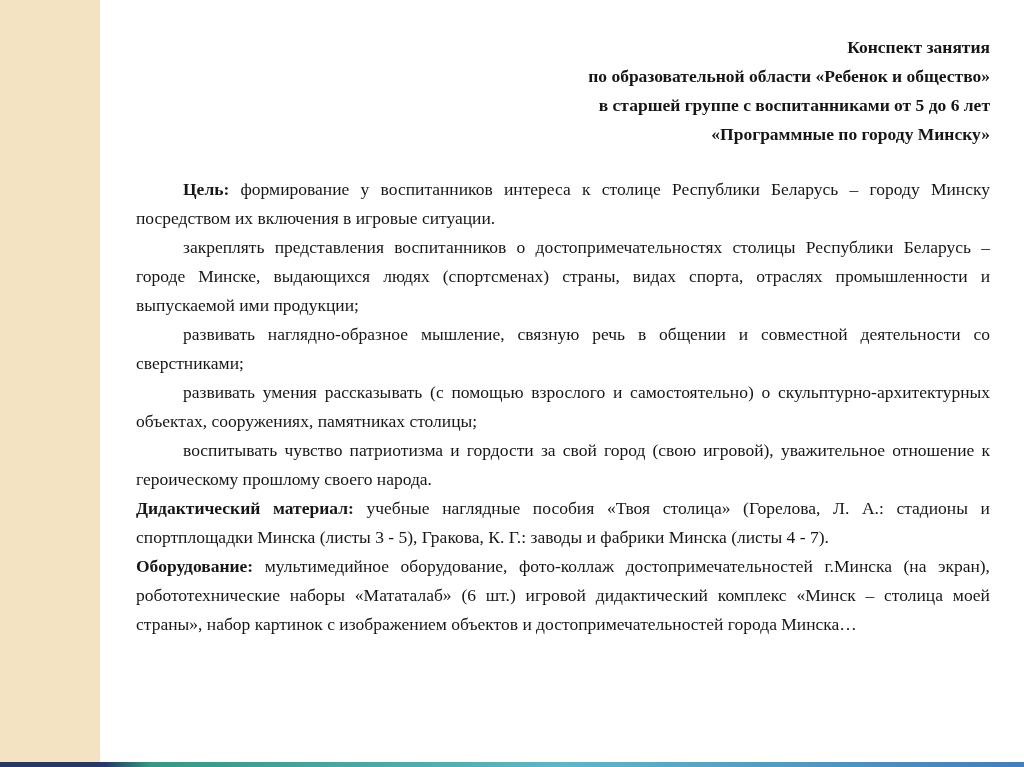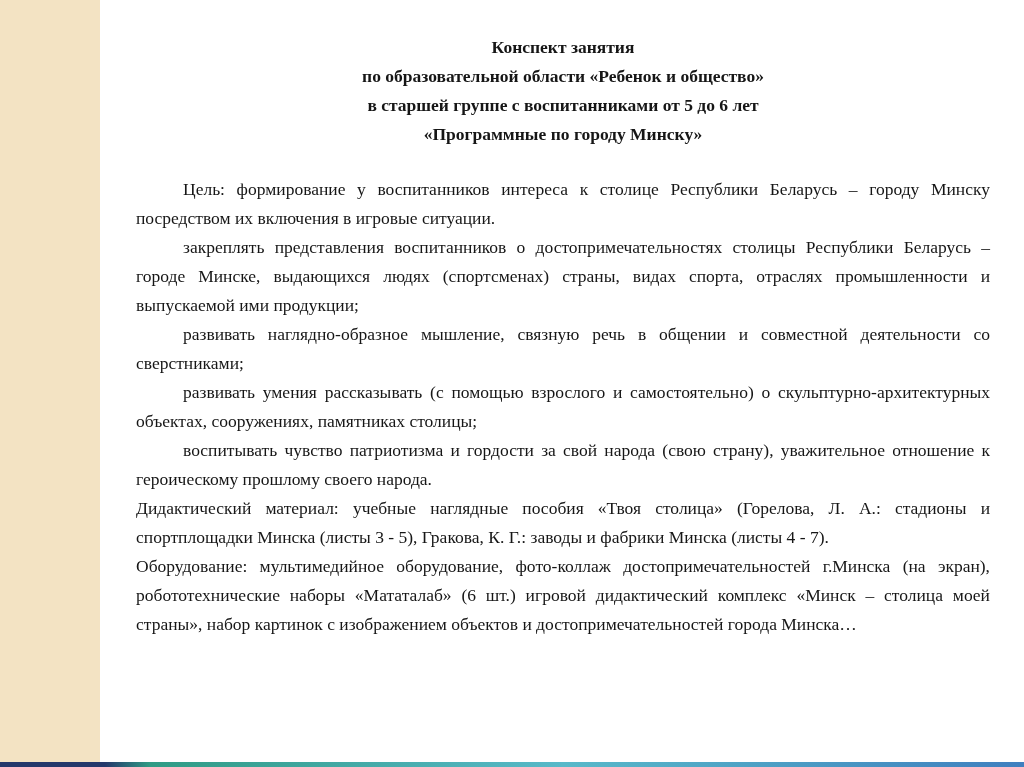--- a/index.html
+++ b/index.html
@@ -35,31 +35,31 @@
   }
   .content {
     position: absolute;
     left: 136px;
     top: 33px;
     width: 854px;
     font-size: 17.5px;
     line-height: 29px;
   }
   .title-block {
-    text-align: center;
+    text-align: right;
     font-weight: bold;
   }
   .title-line { min-height: 29px; }
   .body-block { margin-top: 26px; }
   .body-block p {
     margin: 0;
     text-align: justify;
   }
   .body-block p.indent { text-indent: 47px; }
-  .lbl { font-weight: normal; }
+  .lbl { font-weight: bold; }
 </style>
 </head>
 <body>
 
 <div class="side-stripe"></div>
 
 <div class="content">
 
   <div class="title-block">
     <div class="title-line">Конспект занятия</div>
@@ -72,21 +72,21 @@
 
     <p class="indent"><span class="lbl">Цель:</span><span> формирование у воспитанников интереса к столице Республики Беларусь – городу Минску посредством их включения в игровые ситуации.</span></p>
 
 
     <p class="indent"><span class="lbl"></span><span>закреплять представления воспитанников о достопримечательностях столицы Республики Беларусь – городе Минске, выдающихся людях (спортсменах) страны, видах спорта, отраслях промышленности и выпускаемой ими продукции;</span></p>
 
     <p class="indent"><span class="lbl"></span><span>развивать наглядно-образное мышление, связную речь в общении и совместной деятельности со сверстниками;</span></p>
 
     <p class="indent"><span class="lbl"></span><span>развивать умения рассказывать (с помощью взрослого и самостоятельно) о скульптурно-архитектурных объектах, сооружениях, памятниках столицы;</span></p>
 
-    <p class="indent"><span class="lbl"></span><span>воспитывать чувство патриотизма и гордости за свой народа (свою страну), уважительное отношение к героическому прошлому своего народа.</span></p>
+    <p class="indent"><span class="lbl"></span><span>воспитывать чувство патриотизма и гордости за свой город (свою игровой), уважительное отношение к героическому прошлому своего народа.</span></p>
 
     <p><span class="lbl">Дидактический материал:</span><span> учебные наглядные пособия «Твоя столица» (Горелова, Л. А.: стадионы и спортплощадки Минска (листы 3 - 5), Гракова, К. Г.: заводы и фабрики Минска (листы 4 - 7).</span></p>
 
     <p><span class="lbl">Оборудование:</span><span> мультимедийное оборудование, фото-коллаж достопримечательностей г.Минска (на экран), робототехнические наборы «Мататалаб» (6 шт.) игровой дидактический комплекс «Минск – столица моей страны», набор картинок с изображением объектов и достопримечательностей города Минска…</span></p>
 
 
   </div>
 </div>
 
 <div class="bottom-bar"></div>

